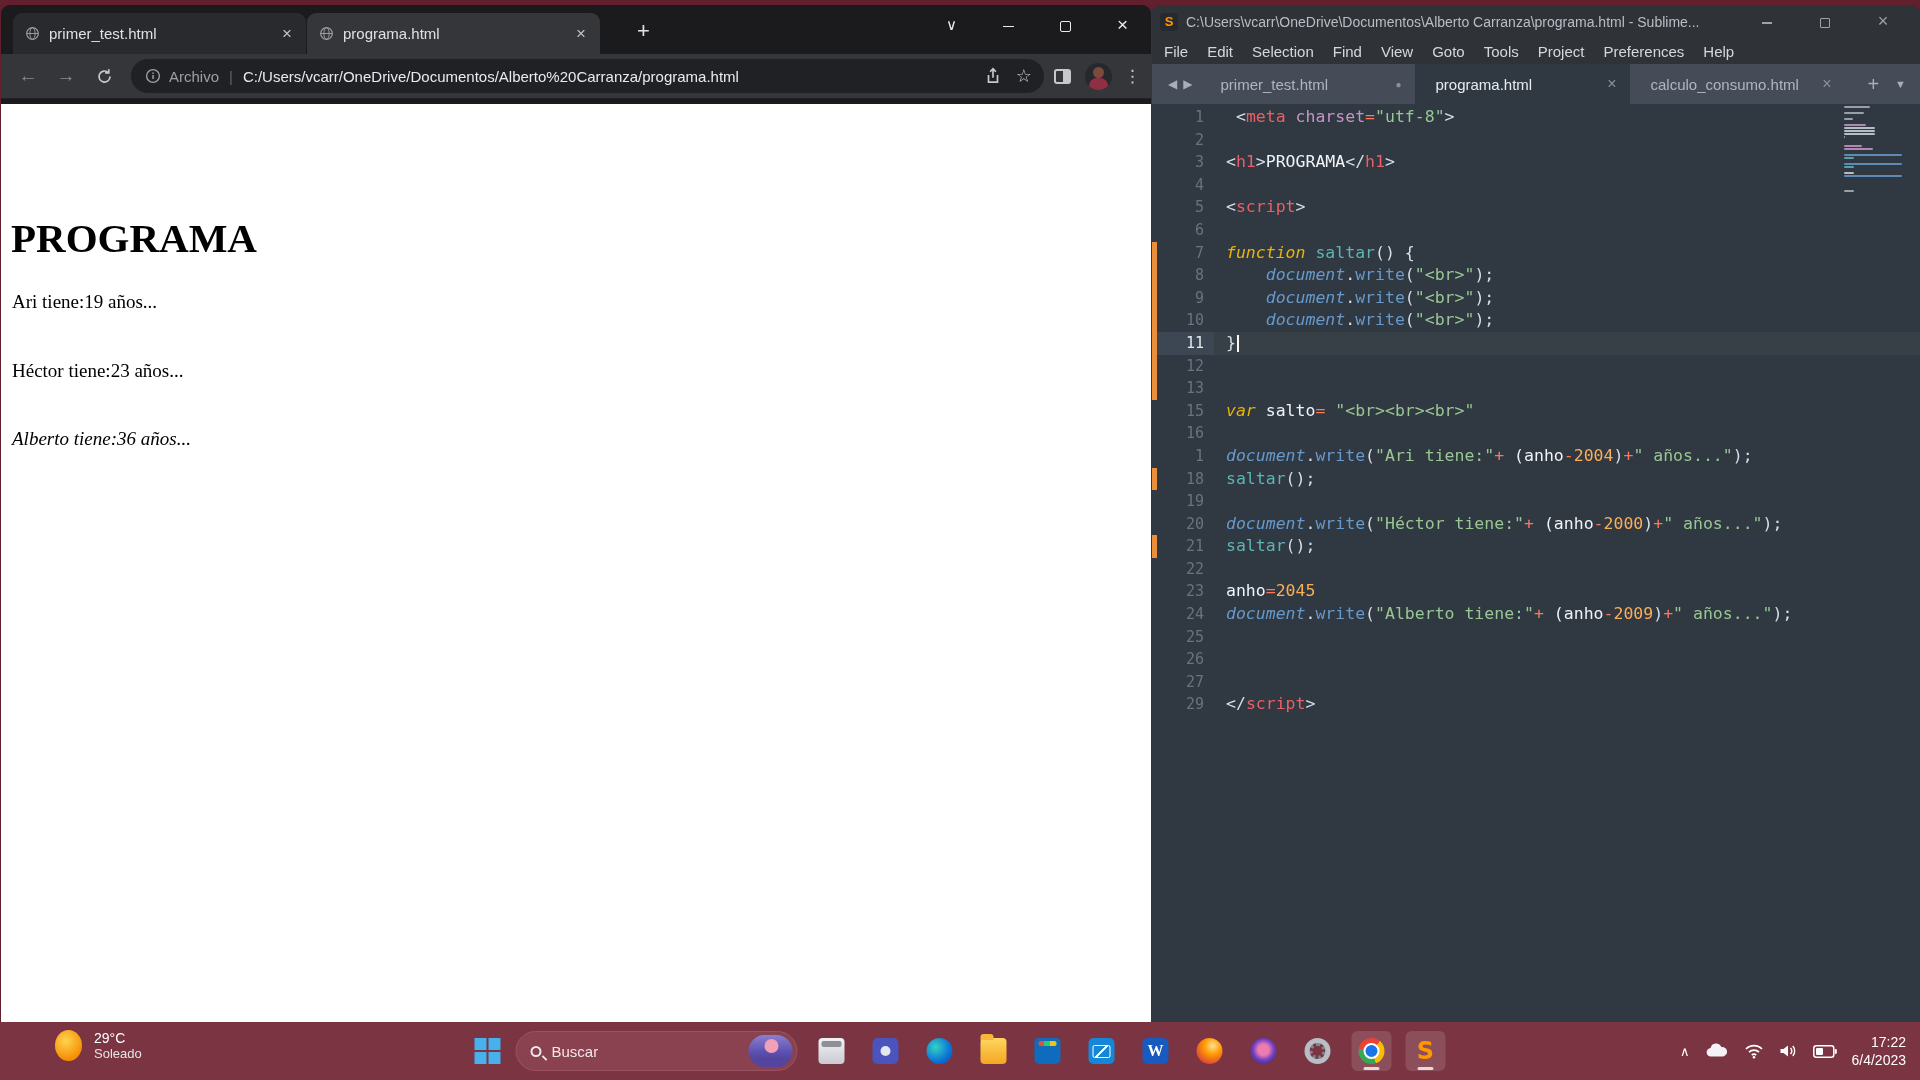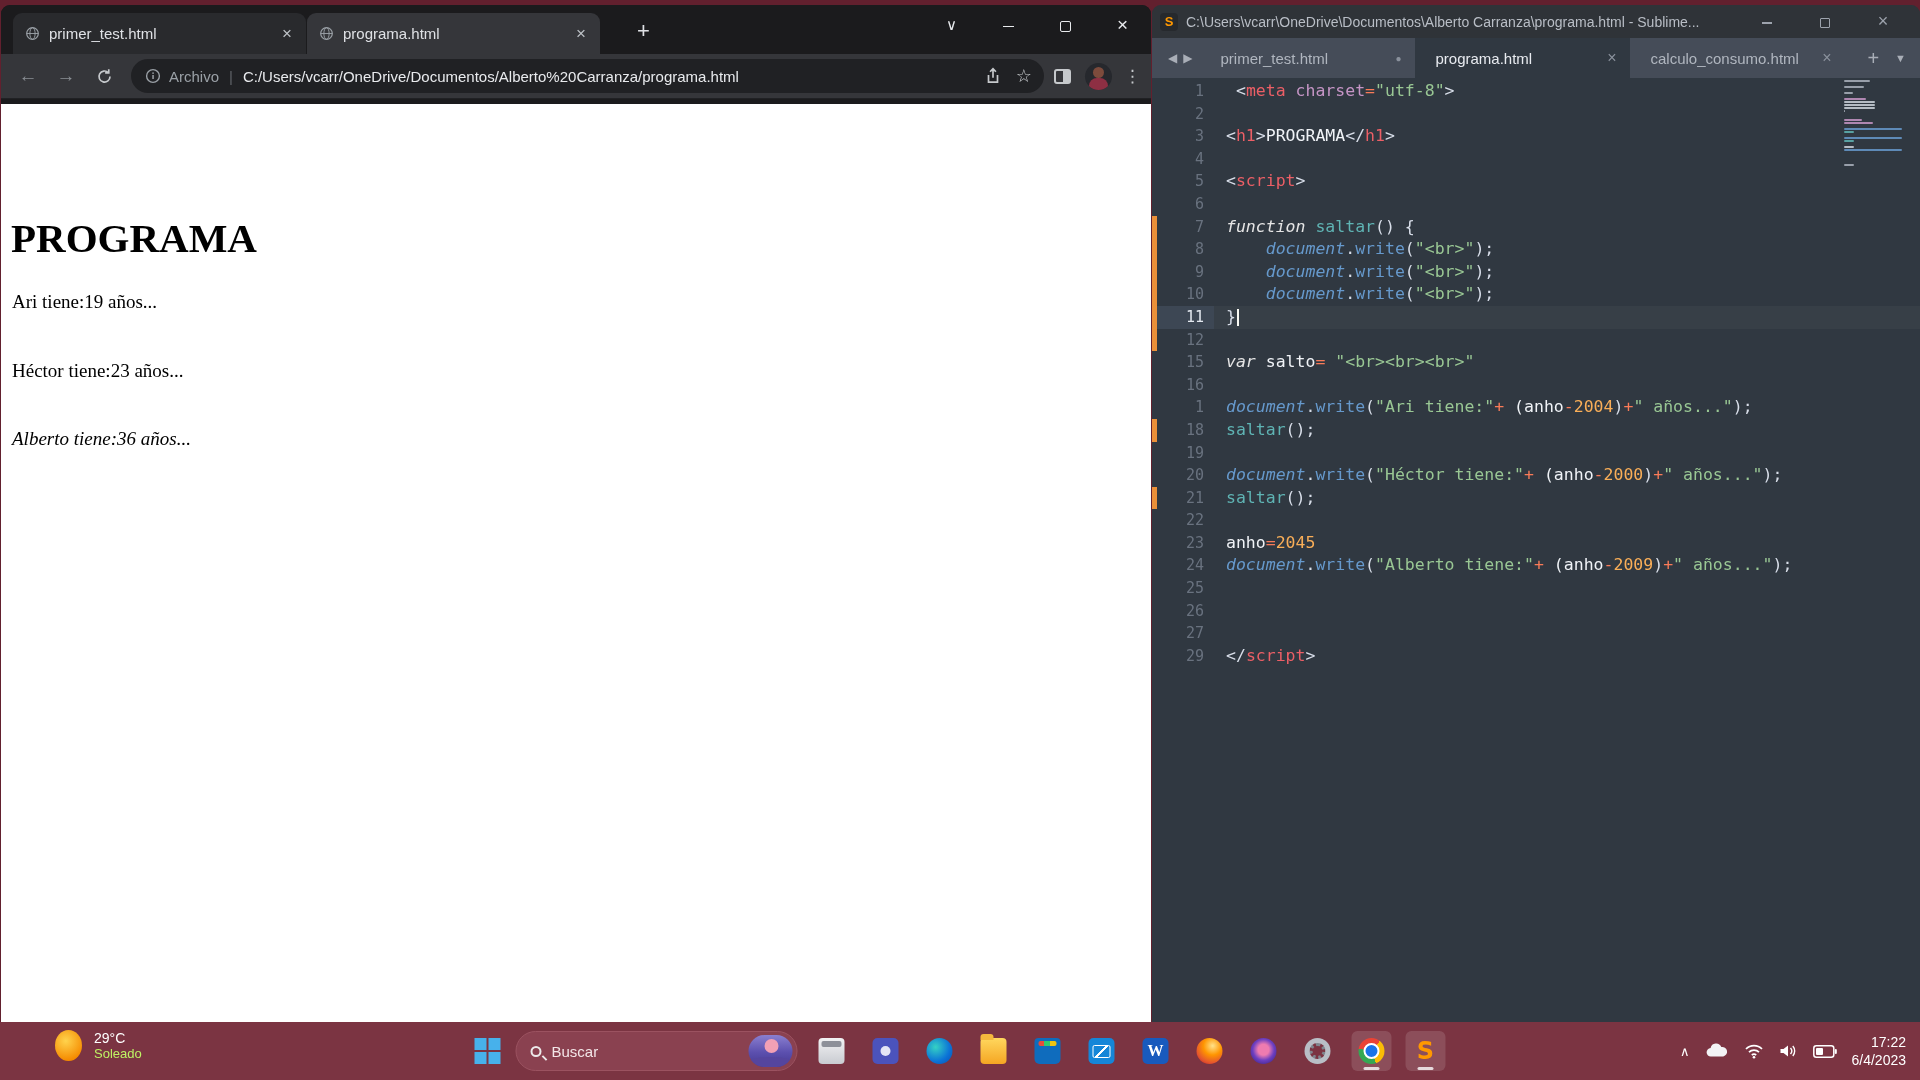--- a/index.html
+++ b/index.html
@@ -73,38 +73,38 @@
   .s-editor { flex:1; position:relative; background:#303841; padding-top:2px; overflow:hidden; }
   .code-row { display:flex; align-items:center; height:22.6px; position:relative; }
   .code-row.current { background:rgba(255,255,255,0.035); }
   .gut-mark { width:5px; height:100%; flex:0 0 5px; }
   .gut-mark.on { background:#eb9039; }
   .gut-num { flex:0 0 57px; text-align:right; padding-right:10px; color:#69727f;
     font-family:"DejaVu Sans Mono", monospace; font-size:15px; height:100%; line-height:22.6px; }
   .code-row.current .gut-num { background:#3d4754; color:#e3e8ef; }
   .code-text { font-family:"DejaVu Sans Mono", monospace; font-size:16.5px; white-space:pre; margin-left:12px; line-height:22.6px; }
   .tk-tag { color:#ec5f66; } .tk-attr { color:#c695c6; } .tk-str { color:#99c794; }
-  .tk-kw { color:#e5e5e5; font-style:italic; } .tk-fn { color:#5fb4b4; }
+  .tk-kw { color:#eab308; font-style:italic; } .tk-fn { color:#5fb4b4; }
   .tk-obj { color:#6699cc; font-style:italic; } .tk-meth { color:#6699cc; }
   .tk-num { color:#f9ae58; } .tk-op { color:#f97b58; } .tk-p { color:#d8dee9; } .tk-w { color:#f0f3f7; }
   .caret { display:inline-block; width:2px; height:17px; background:#f8f8f2; vertical-align:middle; margin-left:1px; }
   .minimap { position:absolute; right:14px; top:2px; width:62px; }
   .mm-line { height:2px; margin-bottom:1px; border-radius:1px; opacity:0.85; }
 
   .s-statusbar { height:30px; background:#2e333b; display:flex; align-items:center; padding:0 16px; color:#bac0c9; font-size:14px; }
   .sb-icon { width:15px; height:15px; border:1.5px solid #9aa2ac; border-radius:3px; margin-right:12px; position:relative; }
   .sb-icon::after { content:""; position:absolute; left:2px; top:2px; width:4px; height:7px; background:#9aa2ac; }
   .sb-right { margin-left:auto; display:flex; gap:110px; padding-right:30px; }
 
   
   .taskbar { position:absolute; left:0; bottom:0; width:1920px; height:58px; background:#7b3442; }
   .tb-weather { position:absolute; left:55px; top:8px; display:flex; align-items:center; gap:12px; color:#fff; }
   .sun { width:27px; height:31px; border-radius:50%; background:radial-gradient(circle at 40% 35%, #ffd34d, #f58b00 75%); }
   .tb-weather .temp { font-size:14px; }
-  .tb-weather .cond { font-size:13px; color:#bef264; }
+  .tb-weather .cond { font-size:13px; color:#e5e5e5; }
   .tb-center { position:absolute; left:50%; top:0; height:58px; transform:translateX(-50%);
     display:flex; align-items:center; gap:14px; }
   .start { width:27px; height:27px; display:grid; grid-template-columns:12px 12px; grid-template-rows:12px 12px; gap:2px; }
   .start span { background:#47b1eb; }
   .searchbox { width:282px; height:40px; border-radius:20px; background:#8a4150; border:1px solid #9b5260;
     display:flex; align-items:center; padding:0 4px 0 14px; color:#f3e6e8; font-size:15px; gap:10px; }
   .mag { width:11px; height:11px; border:2px solid #ece9ea; border-radius:50%; position:relative; flex:0 0 auto; }
   .mag::after { content:""; position:absolute; left:9px; top:9px; width:6px; height:2px; background:#ece9ea; transform:rotate(45deg); }
   .search-label { flex:1; }
   .search-art { width:44px; height:32px; border-radius:16px; overflow:hidden; position:relative;
@@ -223,20 +223,33 @@
 <div class="subl-win">
   <div class="s-titlebar">
     <span class="s-logo">S</span>
     <span class="s-title">C:\Users\vcarr\OneDrive\Documentos\Alberto Carranza\programa.html - Sublime...</span>
     <span class="s-controls">
       <span class="s-wc"><span class="mini-bar"></span></span>
       <span class="s-wc"><span class="maxi-box"></span></span>
       <span class="s-wc close">×</span>
     </span>
   </div>
+  <div class="s-menubar">
+
+  <span class="menu-item">File</span>
+      <span class="menu-item">Edit</span>
+      <span class="menu-item">Selection</span>
+      <span class="menu-item">Find</span>
+      <span class="menu-item">View</span>
+      <span class="menu-item">Goto</span>
+      <span class="menu-item">Tools</span>
+      <span class="menu-item">Project</span>
+      <span class="menu-item">Preferences</span>
+      <span class="menu-item">Help</span>
+    </div>
   <div class="s-tabbar">
     <span class="s-nav-arrows">
       <span>◀</span>
       <span>▶</span>
     </span>
     <span style="display:flex;align-items:stretch;">
         <div class="stab">
           <span class="stab-label">primer_test.html</span>
           <span class="stab-dot">●</span>
         </div>
@@ -308,20 +321,25 @@
           <span class="code-text"><span class="tk-w">    </span><span class="tk-obj">document</span><span class="tk-p">.</span><span class="tk-meth">write</span><span class="tk-p">(</span><span class="tk-str">"&lt;br&gt;"</span><span class="tk-p">);</span></span>
         </div>
         <div class="code-row current">
           <span class="gut-mark on"></span>
           <span class="gut-num">11</span>
           <span class="code-text"><span class="tk-p">}</span><span class="caret"></span></span>
         </div>
         <div class="code-row">
           <span class="gut-mark on"></span>
           <span class="gut-num">12</span>
+          <span class="code-text"></span>
+        </div>
+        <div class="code-row">
+          <span class="gut-mark on"></span>
+          <span class="gut-num">13</span>
           <span class="code-text"></span>
         </div>
         <div class="code-row">
           <span class="gut-mark"></span>
           <span class="gut-num">15</span>
           <span class="code-text"><span class="tk-kw">var</span><span class="tk-w"> salto</span><span class="tk-op">=</span><span class="tk-w"> </span><span class="tk-str">"&lt;br&gt;&lt;br&gt;&lt;br&gt;"</span></span>
         </div>
         <div class="code-row">
           <span class="gut-mark"></span>
           <span class="gut-num">16</span>

